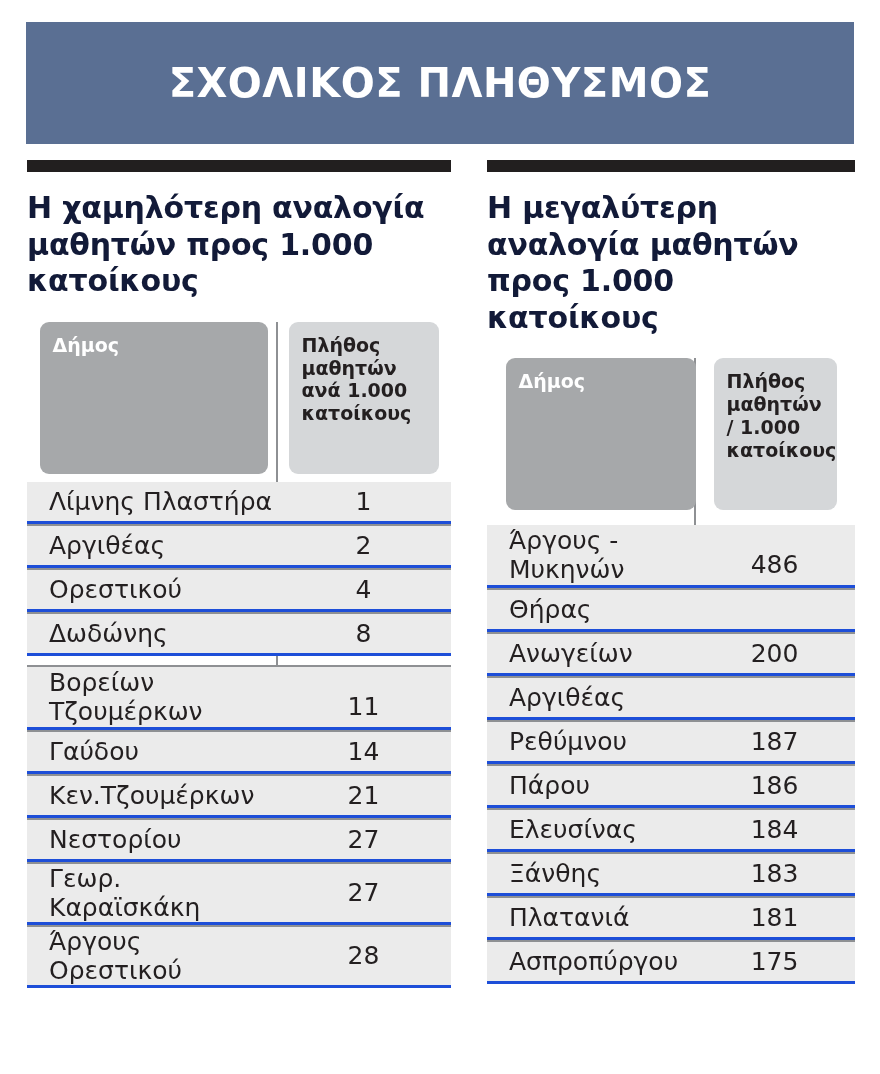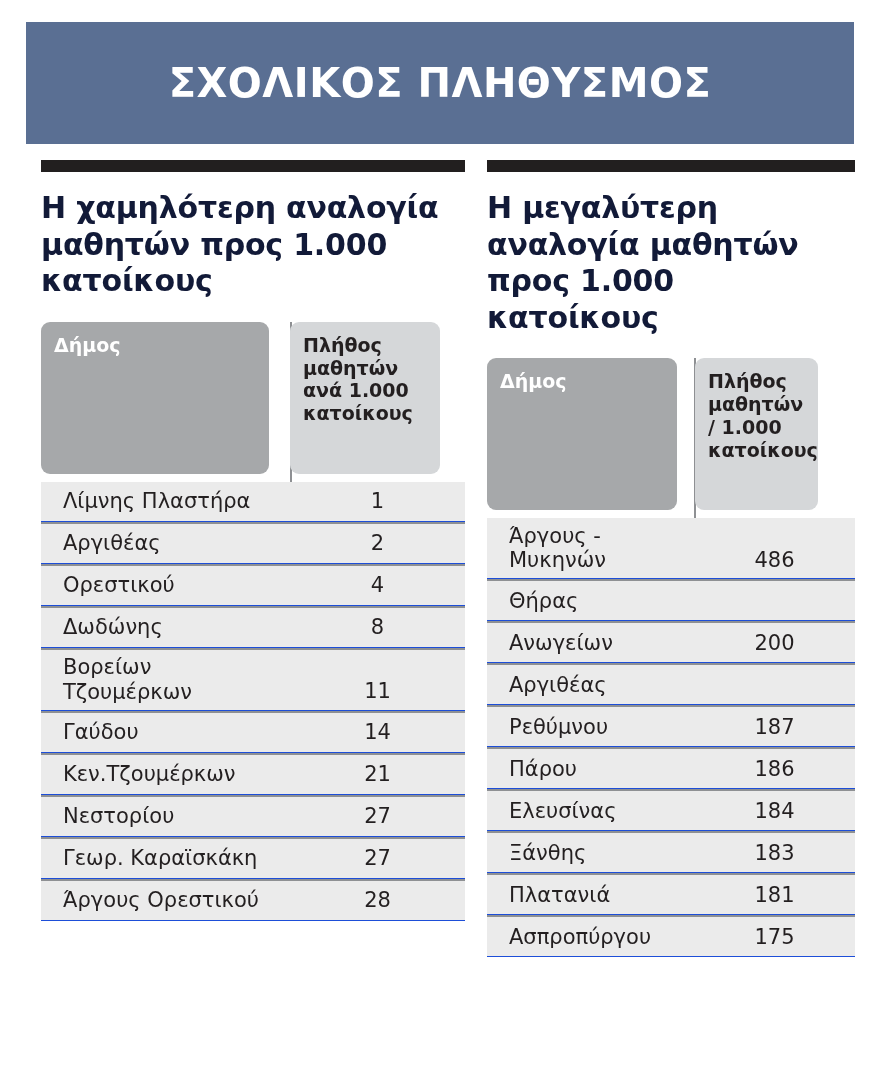--- a/index.html
+++ b/index.html
@@ -49,21 +49,21 @@
     position: absolute;
     left: 0;
     top: 160px;
     width: 880px;
     height: 914px;
   }
   .col {
     position: absolute;
     top: 0;
   }
-  .col-left  { left: 41px;  width: 424px; }
+  .col-left  { left: 27px;  width: 424px; }
   .col-right { left: 487px; width: 368px; }
 
   .rule {
     height: 12px;
     background: #221f1f;
     width: 100%;
   }
 
   .section-heading {
     margin-top: 18px;
@@ -78,20 +78,21 @@
   
   .tbl {
     margin-top: 22px;
     position: relative;
   }
   .thead {
     display: flex;
     align-items: flex-start;
     position: relative;
     height: 158px;
+    justify-content: center;
   }
   .th-box {
     box-sizing: border-box;
     border-radius: 9px;
     padding: 12px 13px 10px 13px;
     font-weight: bold;
     line-height: 1.2;
     font-family: "DejaVu Sans", "Liberation Sans", sans-serif;
   }
   .th-name {
@@ -124,43 +125,43 @@
 
   .tbody {
     position: relative;
     margin-top: 2px;
   }
   .trow {
     display: flex;
     align-items: center;
     background: #ebebeb;
     border-top: 2px solid #8e9093;
-    border-bottom: 1px solid #1d4ed8;
+    border-bottom: 3px solid #1d4ed8;
     min-height: 39px;
     color: #231f20;
-    font-size: 21px;
+    font-size: 25px;
     font-family: "DejaVu Sans", "Liberation Sans", sans-serif;
   }
   .trow.first { border-top: none; }
   .trow .c-name {
     padding-left: 22px;
     box-sizing: border-box;
     line-height: 1.16;
   }
   .trow .c-val {
     box-sizing: border-box;
     text-align: center;
     line-height: 1.16;
   }
   .col-left  .c-name { width: 249px; }
   .col-left  .c-val  { width: 175px; }
   .col-right .c-name { width: 207px; }
   .col-right .c-val  { width: 161px; }
 
-  .trow.two-line { min-height: 60px; }
+  .trow.two-line { min-height: 60px; margin-top: 9px; }
   .trow.two-line .c-name { white-space: pre-line; }
   .trow.two-line .c-val { align-self: flex-end; padding-bottom: 6px; }
 </style>
 </head>
 <body>
 
 <div class="page">
 
   <div class="banner">
     <div class="banner-title">ΣΧΟΛΙΚΟΣ ΠΛΗΘΥΣΜΟΣ</div>

